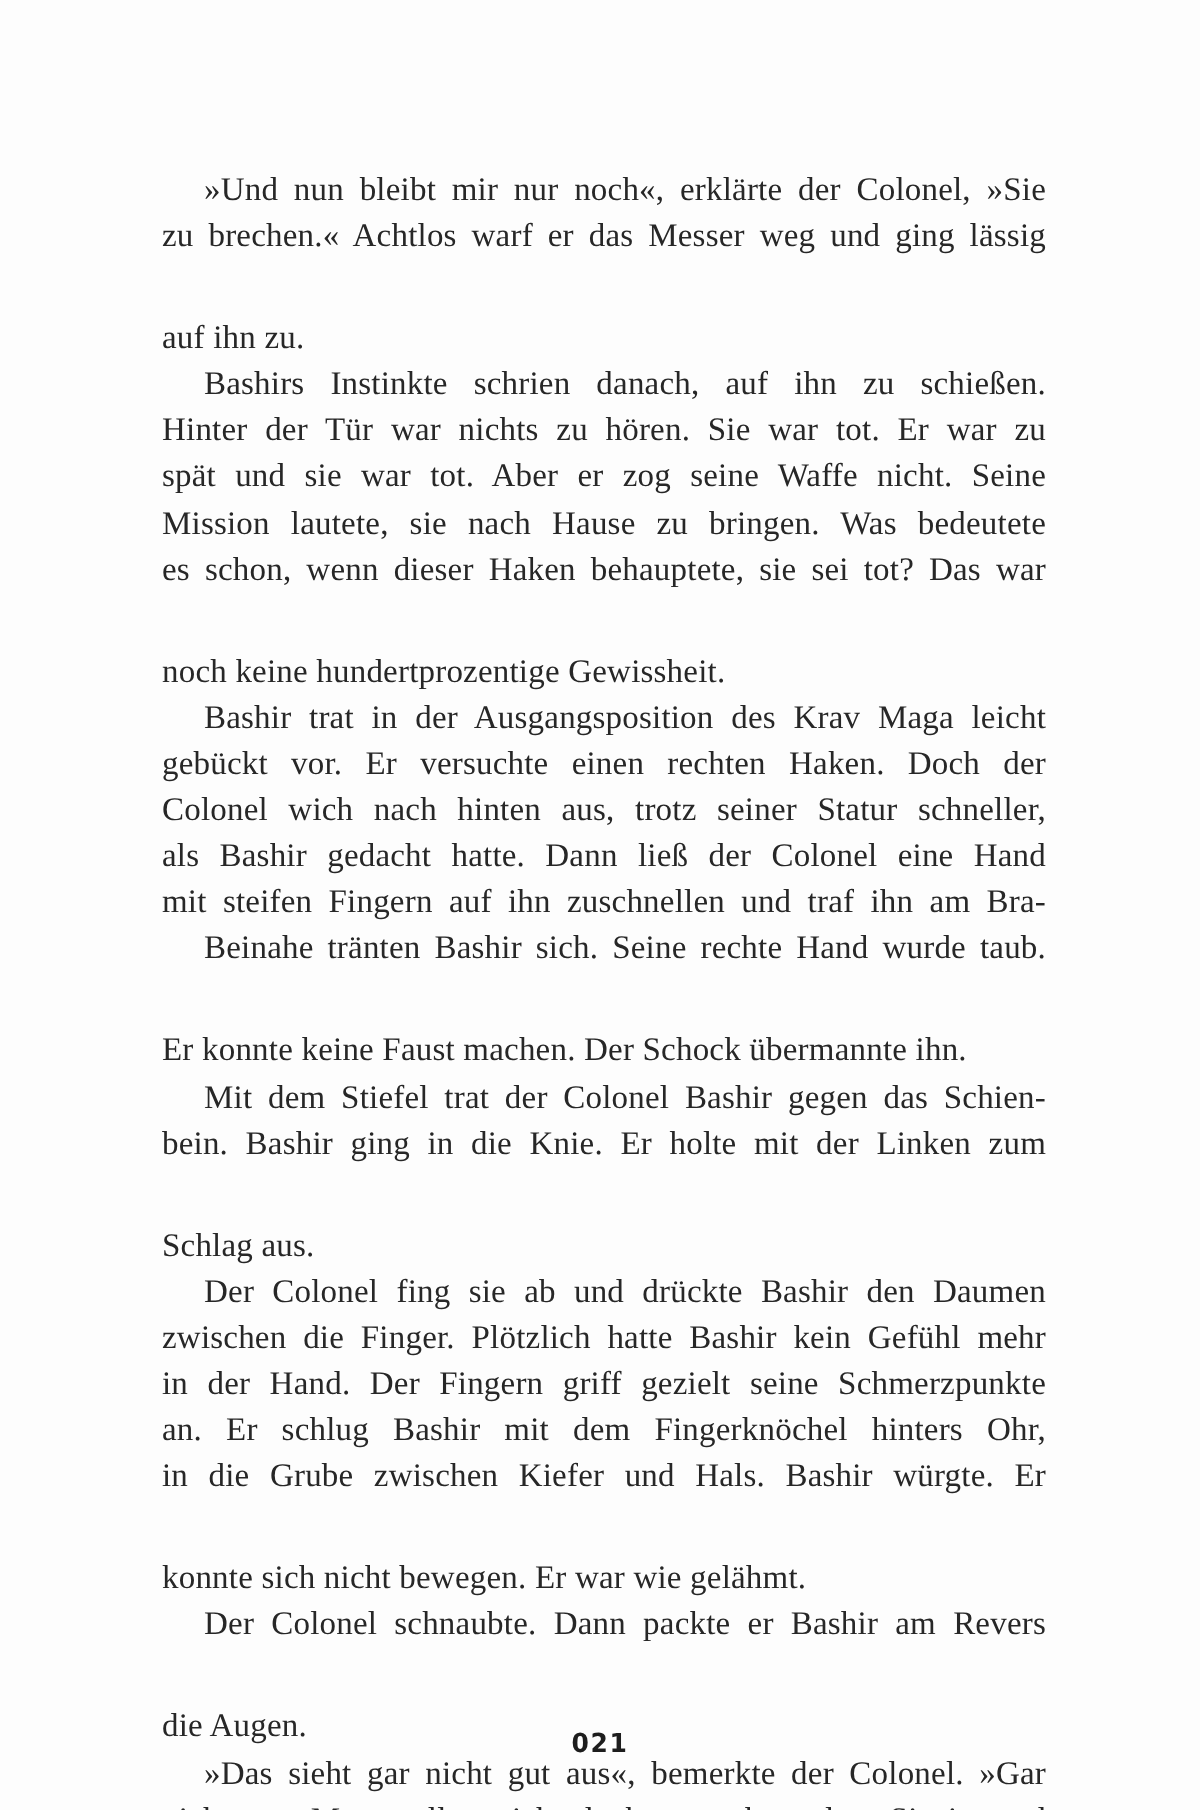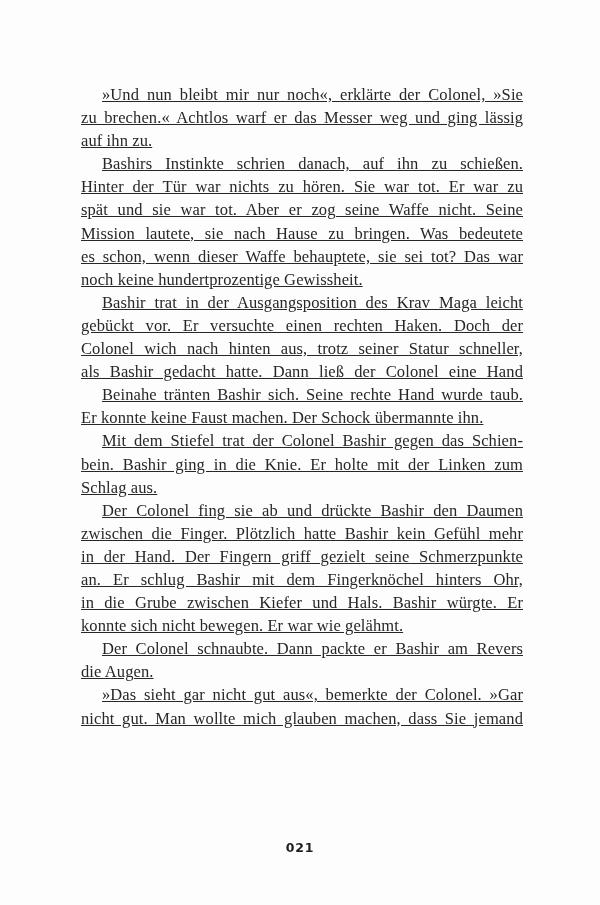--- a/index.html
+++ b/index.html
@@ -30,32 +30,32 @@
     letter-spacing: 0.1px;
   }
   .paragraph {
     margin: 0;
     padding: 0;
   }
   .line {
     text-align: justify;
     text-align-last: justify;
     white-space: normal;
-    text-decoration: underline;
   }
   .line.first {
     text-indent: 21px;
   }
   .line.last {
     text-align-last: left;
+    margin-top: 28px;
   }
   .folio {
     position: absolute;
     left: 0;
-    top: 840px;
+    top: 864px;
     width: 600px;
     text-align: center;
     font-family: "DejaVu Sans", "Liberation Sans", sans-serif;
     font-weight: 700;
     font-size: 12.5px;
     letter-spacing: 0.8px;
     color: #1d1d1d;
     transform: scaleY(1.05);
   }
 </style>
@@ -67,28 +67,29 @@
       <div class="paragraph">
         <div class="line first">»Und nun bleibt mir nur noch«, erklärte der Colonel, »Sie</div>
         <div class="line">zu brechen.« Achtlos warf er das Messer weg und ging lässig</div>
         <div class="line last">auf ihn zu.</div>
       </div>
       <div class="paragraph">
         <div class="line first">Bashirs Instinkte schrien danach, auf ihn zu schießen.</div>
         <div class="line">Hinter der Tür war nichts zu hören. Sie war tot. Er war zu</div>
         <div class="line">spät und sie war tot. Aber er zog seine Waffe nicht. Seine</div>
         <div class="line">Mission lautete, sie nach Hause zu bringen. Was bedeutete</div>
-        <div class="line">es schon, wenn dieser Waffe behauptete, sie sei tot? Das war</div>
+        <div class="line">es schon, wenn dieser Haken behauptete, sie sei tot? Das war</div>
         <div class="line last">noch keine hundertprozentige Gewissheit.</div>
       </div>
       <div class="paragraph">
         <div class="line first">Bashir trat in der Ausgangsposition des Krav Maga leicht</div>
         <div class="line">gebückt vor. Er versuchte einen rechten Haken. Doch der</div>
         <div class="line">Colonel wich nach hinten aus, trotz seiner Statur schneller,</div>
         <div class="line">als Bashir gedacht hatte. Dann ließ der Colonel eine Hand</div>
+        <div class="line">mit steifen Fingern auf ihn zuschnellen und traf ihn am Bra-</div>
       </div>
       <div class="paragraph">
         <div class="line first">Beinahe tränten Bashir sich. Seine rechte Hand wurde taub.</div>
         <div class="line last">Er konnte keine Faust machen. Der Schock übermannte ihn.</div>
       </div>
       <div class="paragraph">
         <div class="line first">Mit dem Stiefel trat der Colonel Bashir gegen das Schien-</div>
         <div class="line">bein. Bashir ging in die Knie. Er holte mit der Linken zum</div>
         <div class="line last">Schlag aus.</div>
       </div>

